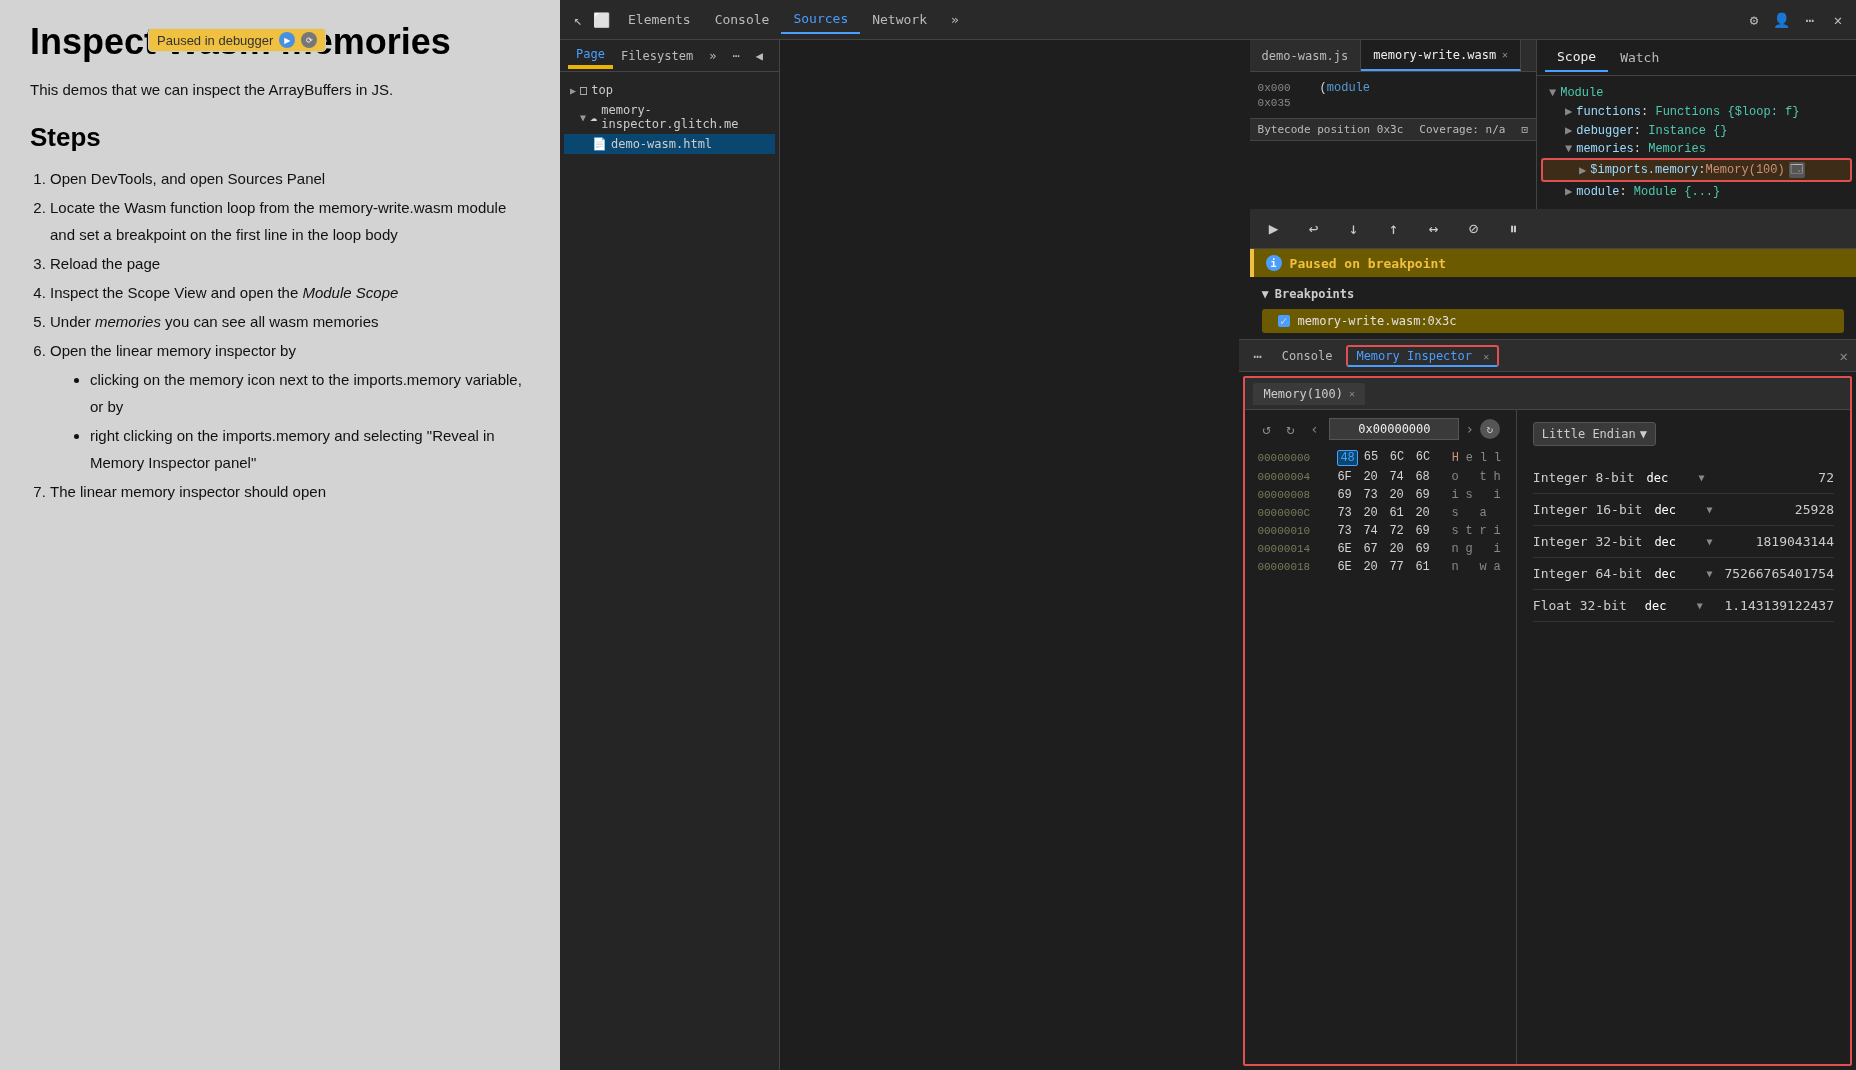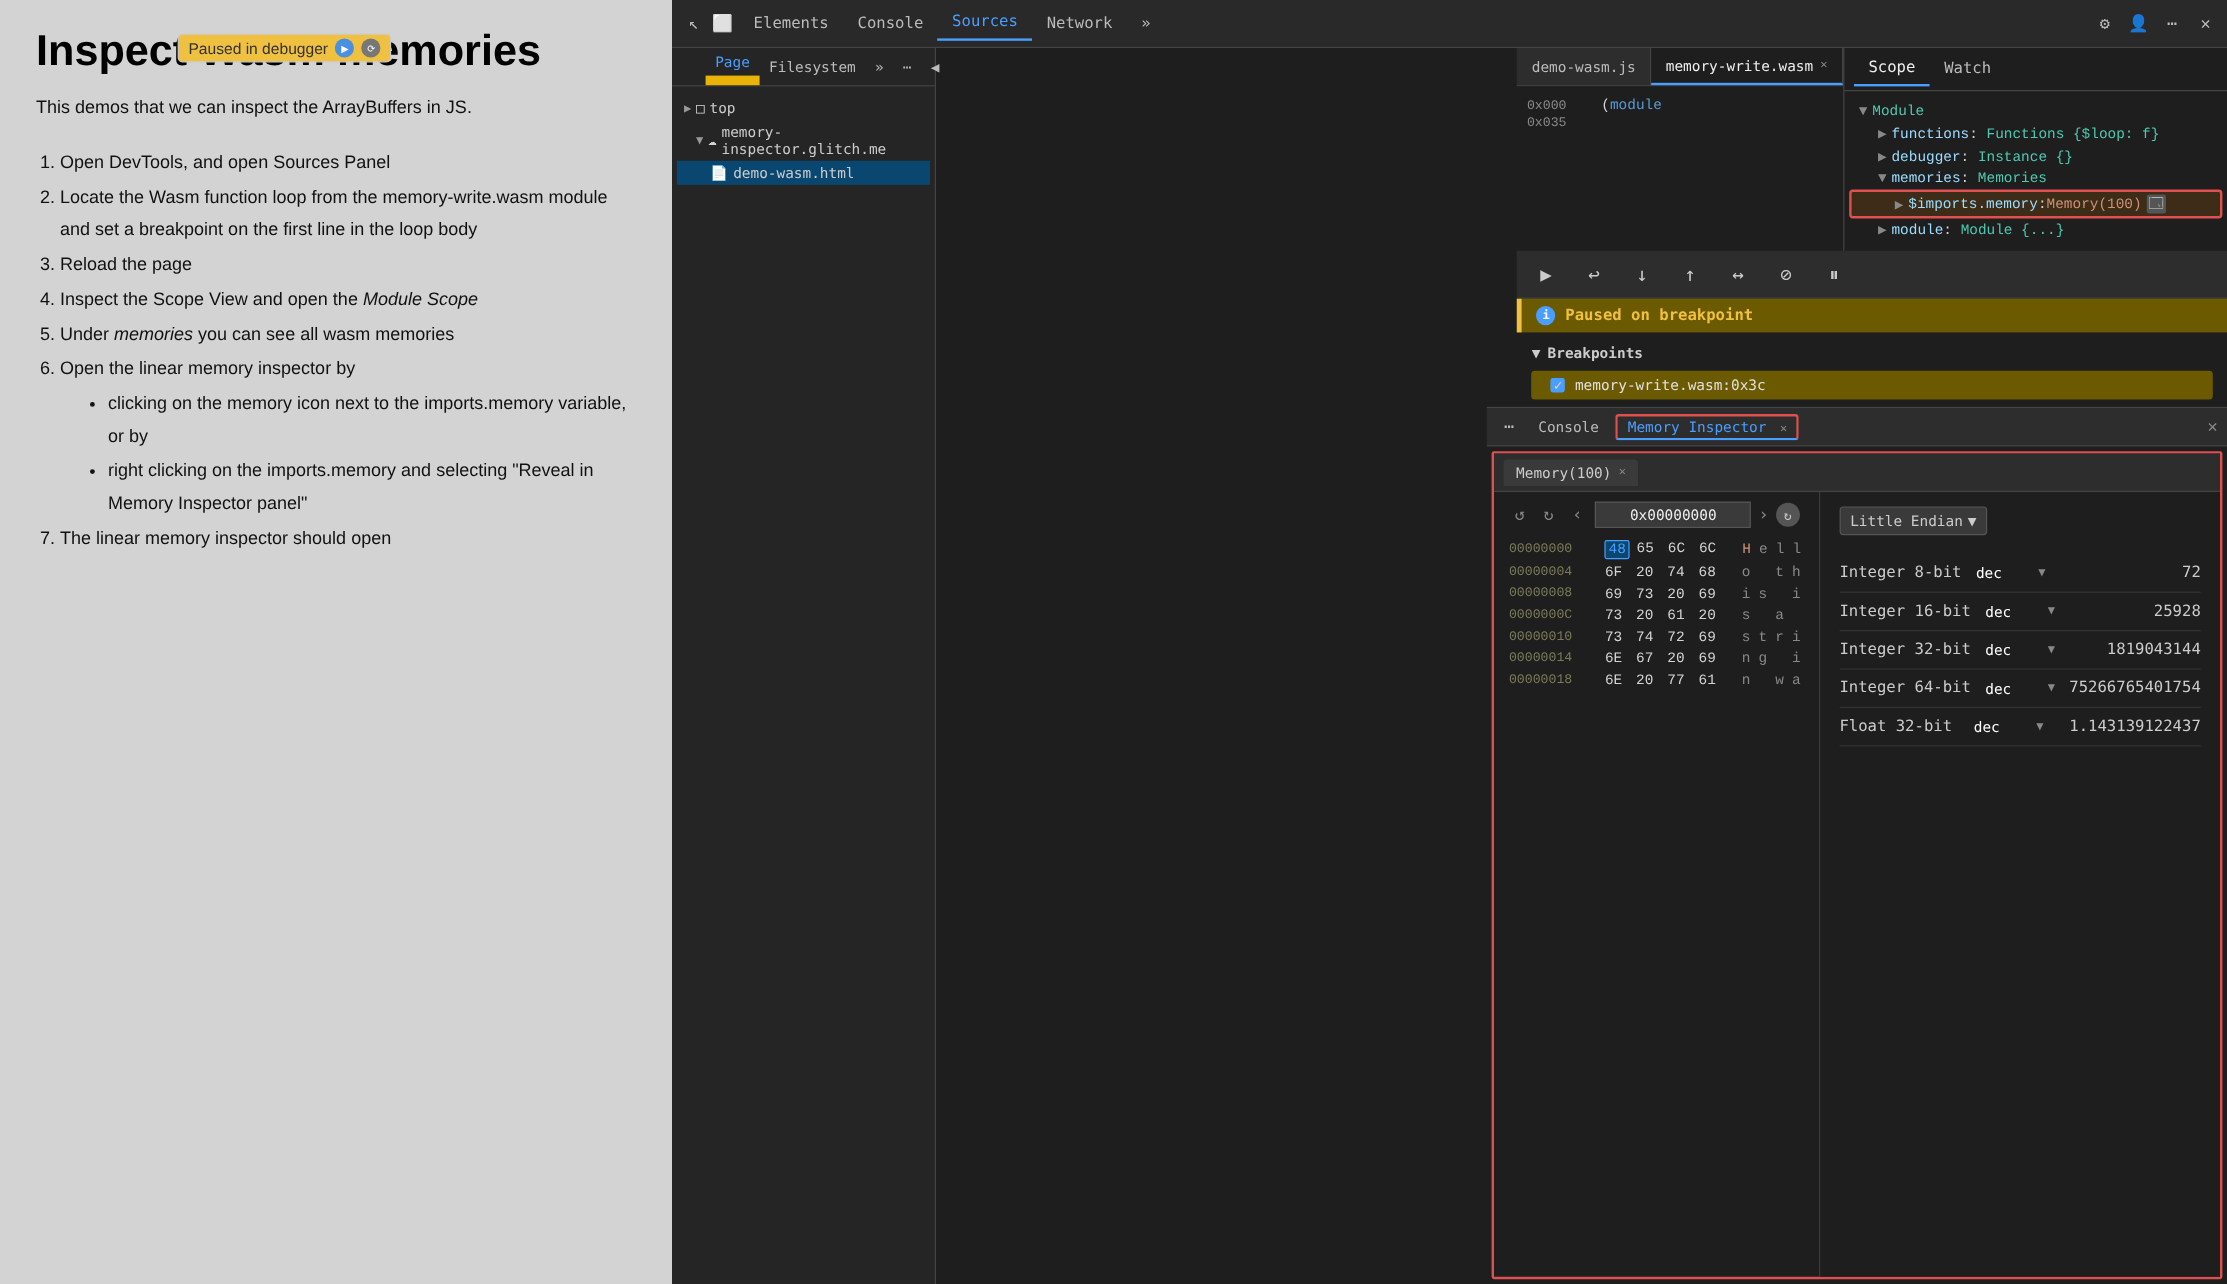--- a/index.html
+++ b/index.html
@@ -159,22 +159,21 @@
       height: 32px;
     }
     .sources-tab {
       padding: 4px 8px;
       font-size: 12px;
       color: #bbb;
       cursor: pointer;
     }
     .sources-tab.active {
       color: #4a9eff;
-      border-bottom: 8px solid #eab308;
-      margin-left: 20px;
+      border-bottom: 4px solid #eab308;
     }
     .sources-tree {
       padding: 8px 4px;
       font-size: 12px;
     }
     .tree-item {
       display: flex;
       align-items: center;
       padding: 3px 6px;
       gap: 4px;
@@ -601,20 +600,21 @@
 <div class="left-panel">
   <div class="paused-badge">
     <span>Paused in debugger</span>
     <div class="play-icon">▶</div>
     <div class="step-icon">⟳</div>
   </div>
   <h1>
     <span>Inspect Wasm memories</span>
   </h1>
   <p>This demos that we can inspect the ArrayBuffers in JS.</p>
+  <h2>Steps</h2>
   <ol>
     <li>Open DevTools, and open Sources Panel</li>
     <li>Locate the Wasm function loop from the memory-write.wasm module and set a breakpoint on the first line in the loop body</li>
     <li>Reload the page</li>
     <li>Inspect the Scope View and open the <em>Module Scope</em></li>
     <li>Under <em>memories</em> you can see all wasm memories</li>
     <li>Open the linear memory inspector by
       <ul>
         <li>clicking on the memory icon next to the imports.memory variable, or by</li>
         <li>right clicking on the imports.memory and selecting "Reveal in Memory Inspector panel"</li>
@@ -691,20 +691,25 @@
             <div class="code-viewer">
               <div class="code-line">
                 <span class="addr">0x000</span>
                 <span class="code-text">(<span class="blue">module</span></span>
               </div>
               <div class="code-line">
                 <span class="addr">0x035</span>
                 <span class="code-text"></span>
               </div>
             </div>
+            <div class="status-bar">
+              <span>Bytecode position 0x3c</span>
+              <span>Coverage: n/a</span>
+              <span class="expand-btn">⊡</span>
+            </div>
           </div>
 
           <div class="right-panel">
             <div class="scope-tabs">
               <div class="scope-tab active">Scope</div>
               <div class="scope-tab">Watch</div>
             </div>
             <div class="scope-tree">
               <div class="scope-item">
                 <span class="scope-expand">▼</span><span class="scope-type">Module</span>

